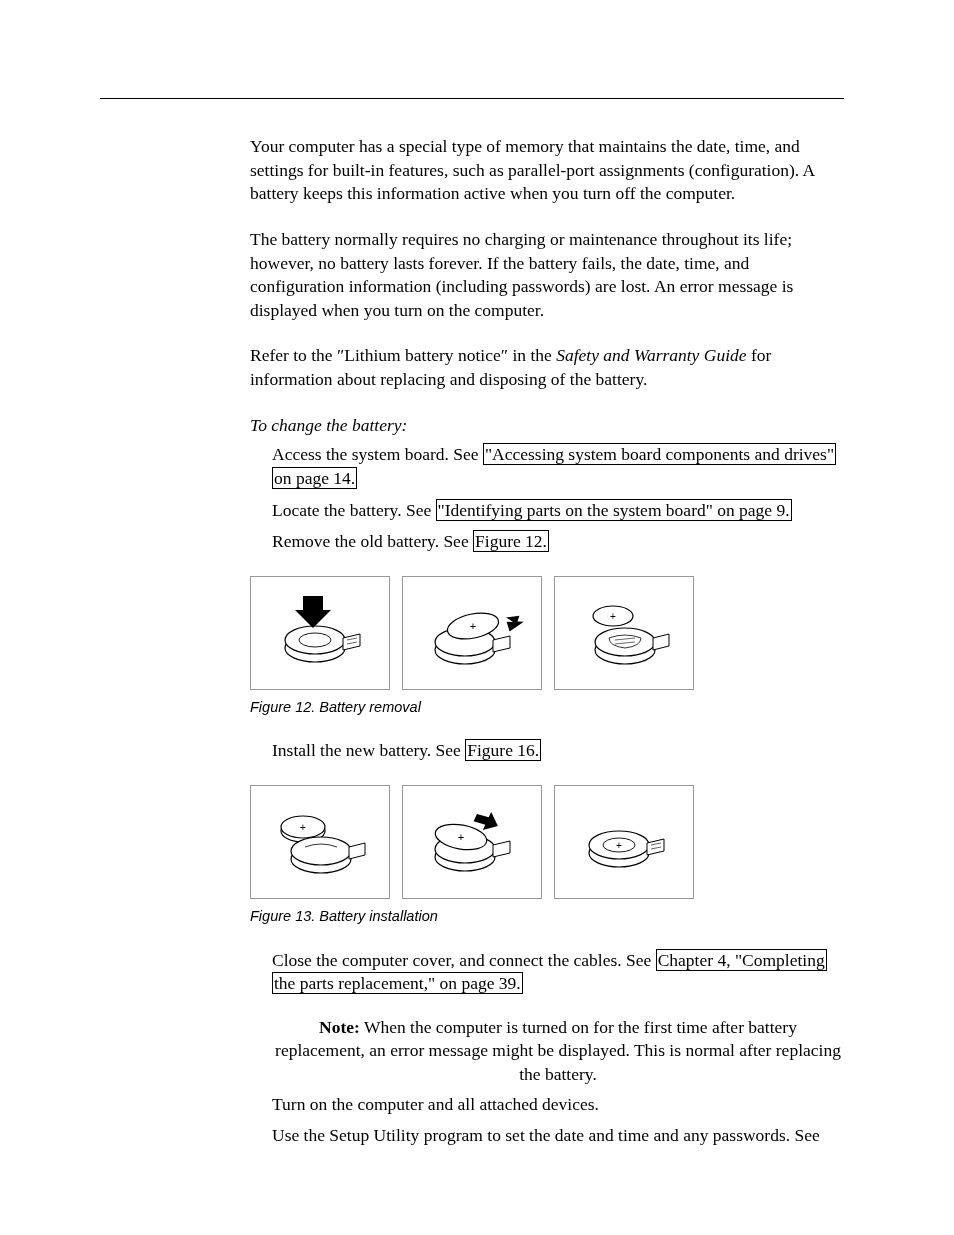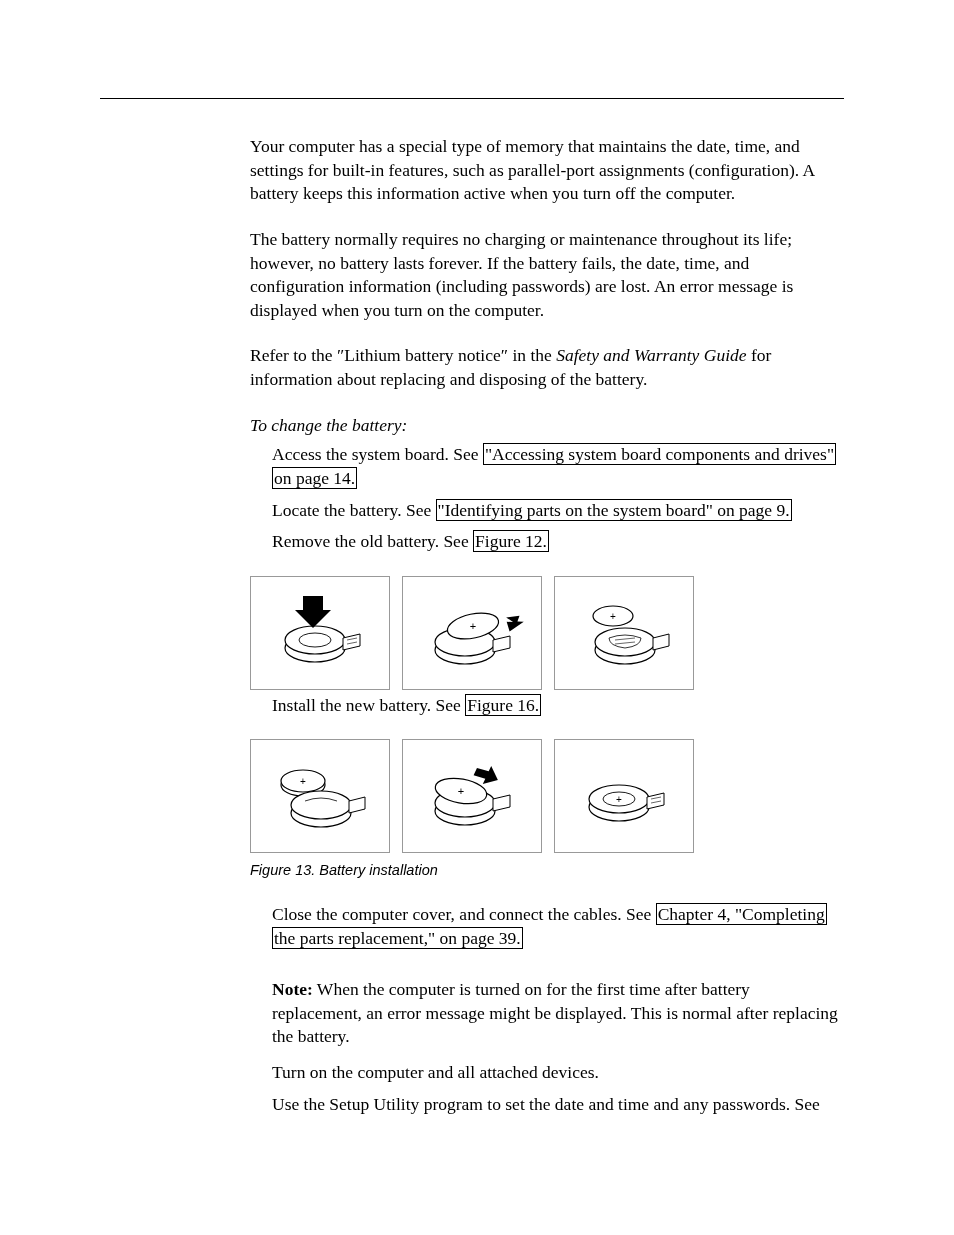--- a/index.html
+++ b/index.html
@@ -127,20 +127,21 @@
           <text x="44" y="32" font-size="10" text-anchor="middle" font-family="Arial">+</text>
           <ellipse cx="56" cy="62" rx="30" ry="14" fill="none" stroke="#000" stroke-width="1.2"></ellipse>
           <ellipse cx="56" cy="54" rx="30" ry="14" fill="#fff" stroke="#000" stroke-width="1.2"></ellipse>
           <path d="M40 50 Q56 44 72 50 Q72 58 56 60 Q40 58 40 50 Z" fill="none" stroke="#000" stroke-width="0.8"></path>
           <line x1="46" y1="52" x2="66" y2="50" stroke="#000" stroke-width="0.6"></line>
           <line x1="46" y1="56" x2="66" y2="54" stroke="#000" stroke-width="0.6"></line>
           <path d="M84 50 L100 46 L100 58 L84 62 Z" fill="#fff" stroke="#000" stroke-width="1"></path>
         </svg>
       </div>
     </div>
+    <div class="fig-caption">Figure 12. Battery removal</div>
 
     <ul class="steps">
       <li>
         <span>Install the new battery. See </span><span class="link-box">Figure 16.</span>
       </li>
     </ul>
 
     <div class="fig-row">
       <div class="fig-cell">
         <svg width="110" height="90" viewBox="0 0 110 90">
@@ -171,24 +172,24 @@
           <text x="50" y="52" font-size="10" text-anchor="middle" font-family="Arial">+</text>
           <path d="M78 46 L95 42 L95 54 L78 58 Z" fill="#fff" stroke="#000" stroke-width="1"></path>
           <line x1="82" y1="48" x2="92" y2="46" stroke="#000" stroke-width="0.6"></line>
           <line x1="82" y1="52" x2="92" y2="50" stroke="#000" stroke-width="0.6"></line>
         </svg>
       </div>
     </div>
     <div class="fig-caption">Figure 13. Battery installation</div>
 
     <ul class="steps">
-      <li style="margin-bottom:28px;">
+      <li style="margin-bottom:20px;">
         <span>Close the computer cover, and connect the cables. See </span><span class="link-box">Chapter 4, "Completing</span><br><span class="link-box">the parts replacement," on page 39.</span>
       </li>
-      <li style="margin-bottom:12px;">
+      <li style="margin-bottom:6px;text-align:center;">
         <span class="note-label">Note:</span><span> When the computer is turned on for the first time after battery replacement, an error message might be displayed. This is normal after replacing the battery.</span>
       </li>
       <li>Turn on the computer and all attached devices.</li>
       <li>
         <span>Use the Setup Utility program to set the date and time and any passwords. See </span>
       </li>
     </ul>
 
   </div>
 

